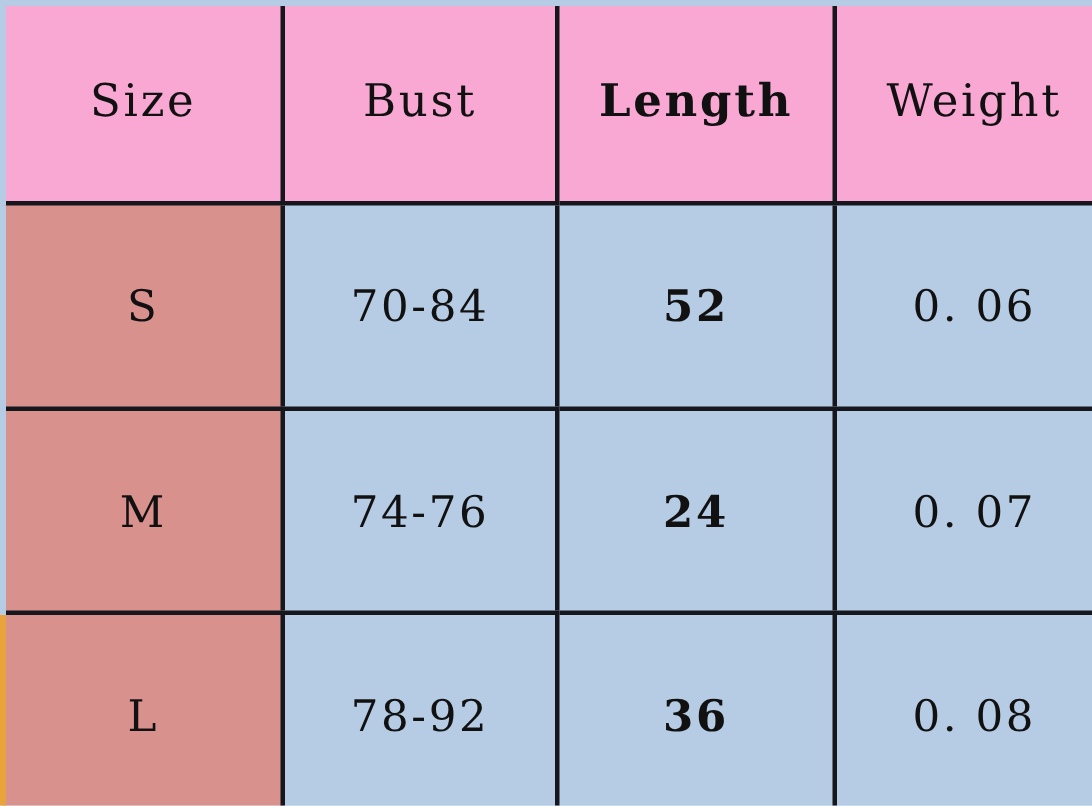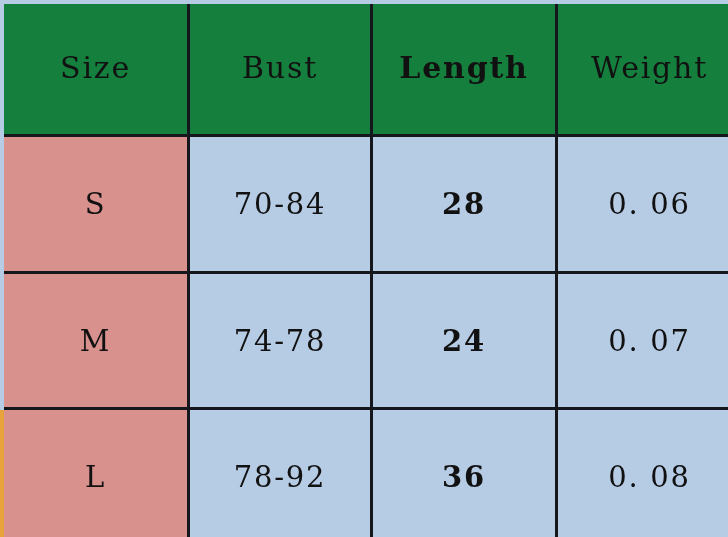--- a/index.html
+++ b/index.html
@@ -45,21 +45,21 @@
 
   
   .col-size   { width: 183px; }
   .col-bust   { width: 180px; }
   .col-length { width: 182px; font-weight: bold; }
   .col-weight { width: 183px; }
 
   
   .header-row td {
     height: 134px;
-    background: #15803d;
+    background: #f9a8d4;
     font-size: 30px;
     border-bottom: 3px solid #15171c;
   }
   .header-row td.col-size {
     border-left: 4px solid #b6cbe4;
   }
   .header-row td.col-bust,
   .header-row td.col-length,
   .header-row td.col-weight {
     border-left: 3px solid #15171c;
@@ -123,27 +123,27 @@
       <tr class="header-row">
         <td class="col-size">Size</td>
         <td class="col-bust">Bust</td>
         <td class="col-length">Length</td>
         <td class="col-weight">Weight</td>
       </tr>
 
       <tr class="data-row row-s">
         <td class="col-size cell-size">S</td>
         <td class="col-bust cell-value">70-84</td>
-        <td class="col-length cell-value">28</td>
+        <td class="col-length cell-value">52</td>
         <td class="col-weight cell-value last">0. 06</td>
       </tr>
 
       <tr class="data-row row-m">
         <td class="col-size cell-size">M</td>
-        <td class="col-bust cell-value">74-78</td>
+        <td class="col-bust cell-value">74-76</td>
         <td class="col-length cell-value">24</td>
         <td class="col-weight cell-value last">0. 07</td>
       </tr>
 
       <tr class="data-row row-l">
         <td class="col-size cell-size">L</td>
         <td class="col-bust cell-value">78-92</td>
         <td class="col-length cell-value">36</td>
         <td class="col-weight cell-value last">0. 08</td>
       </tr>

